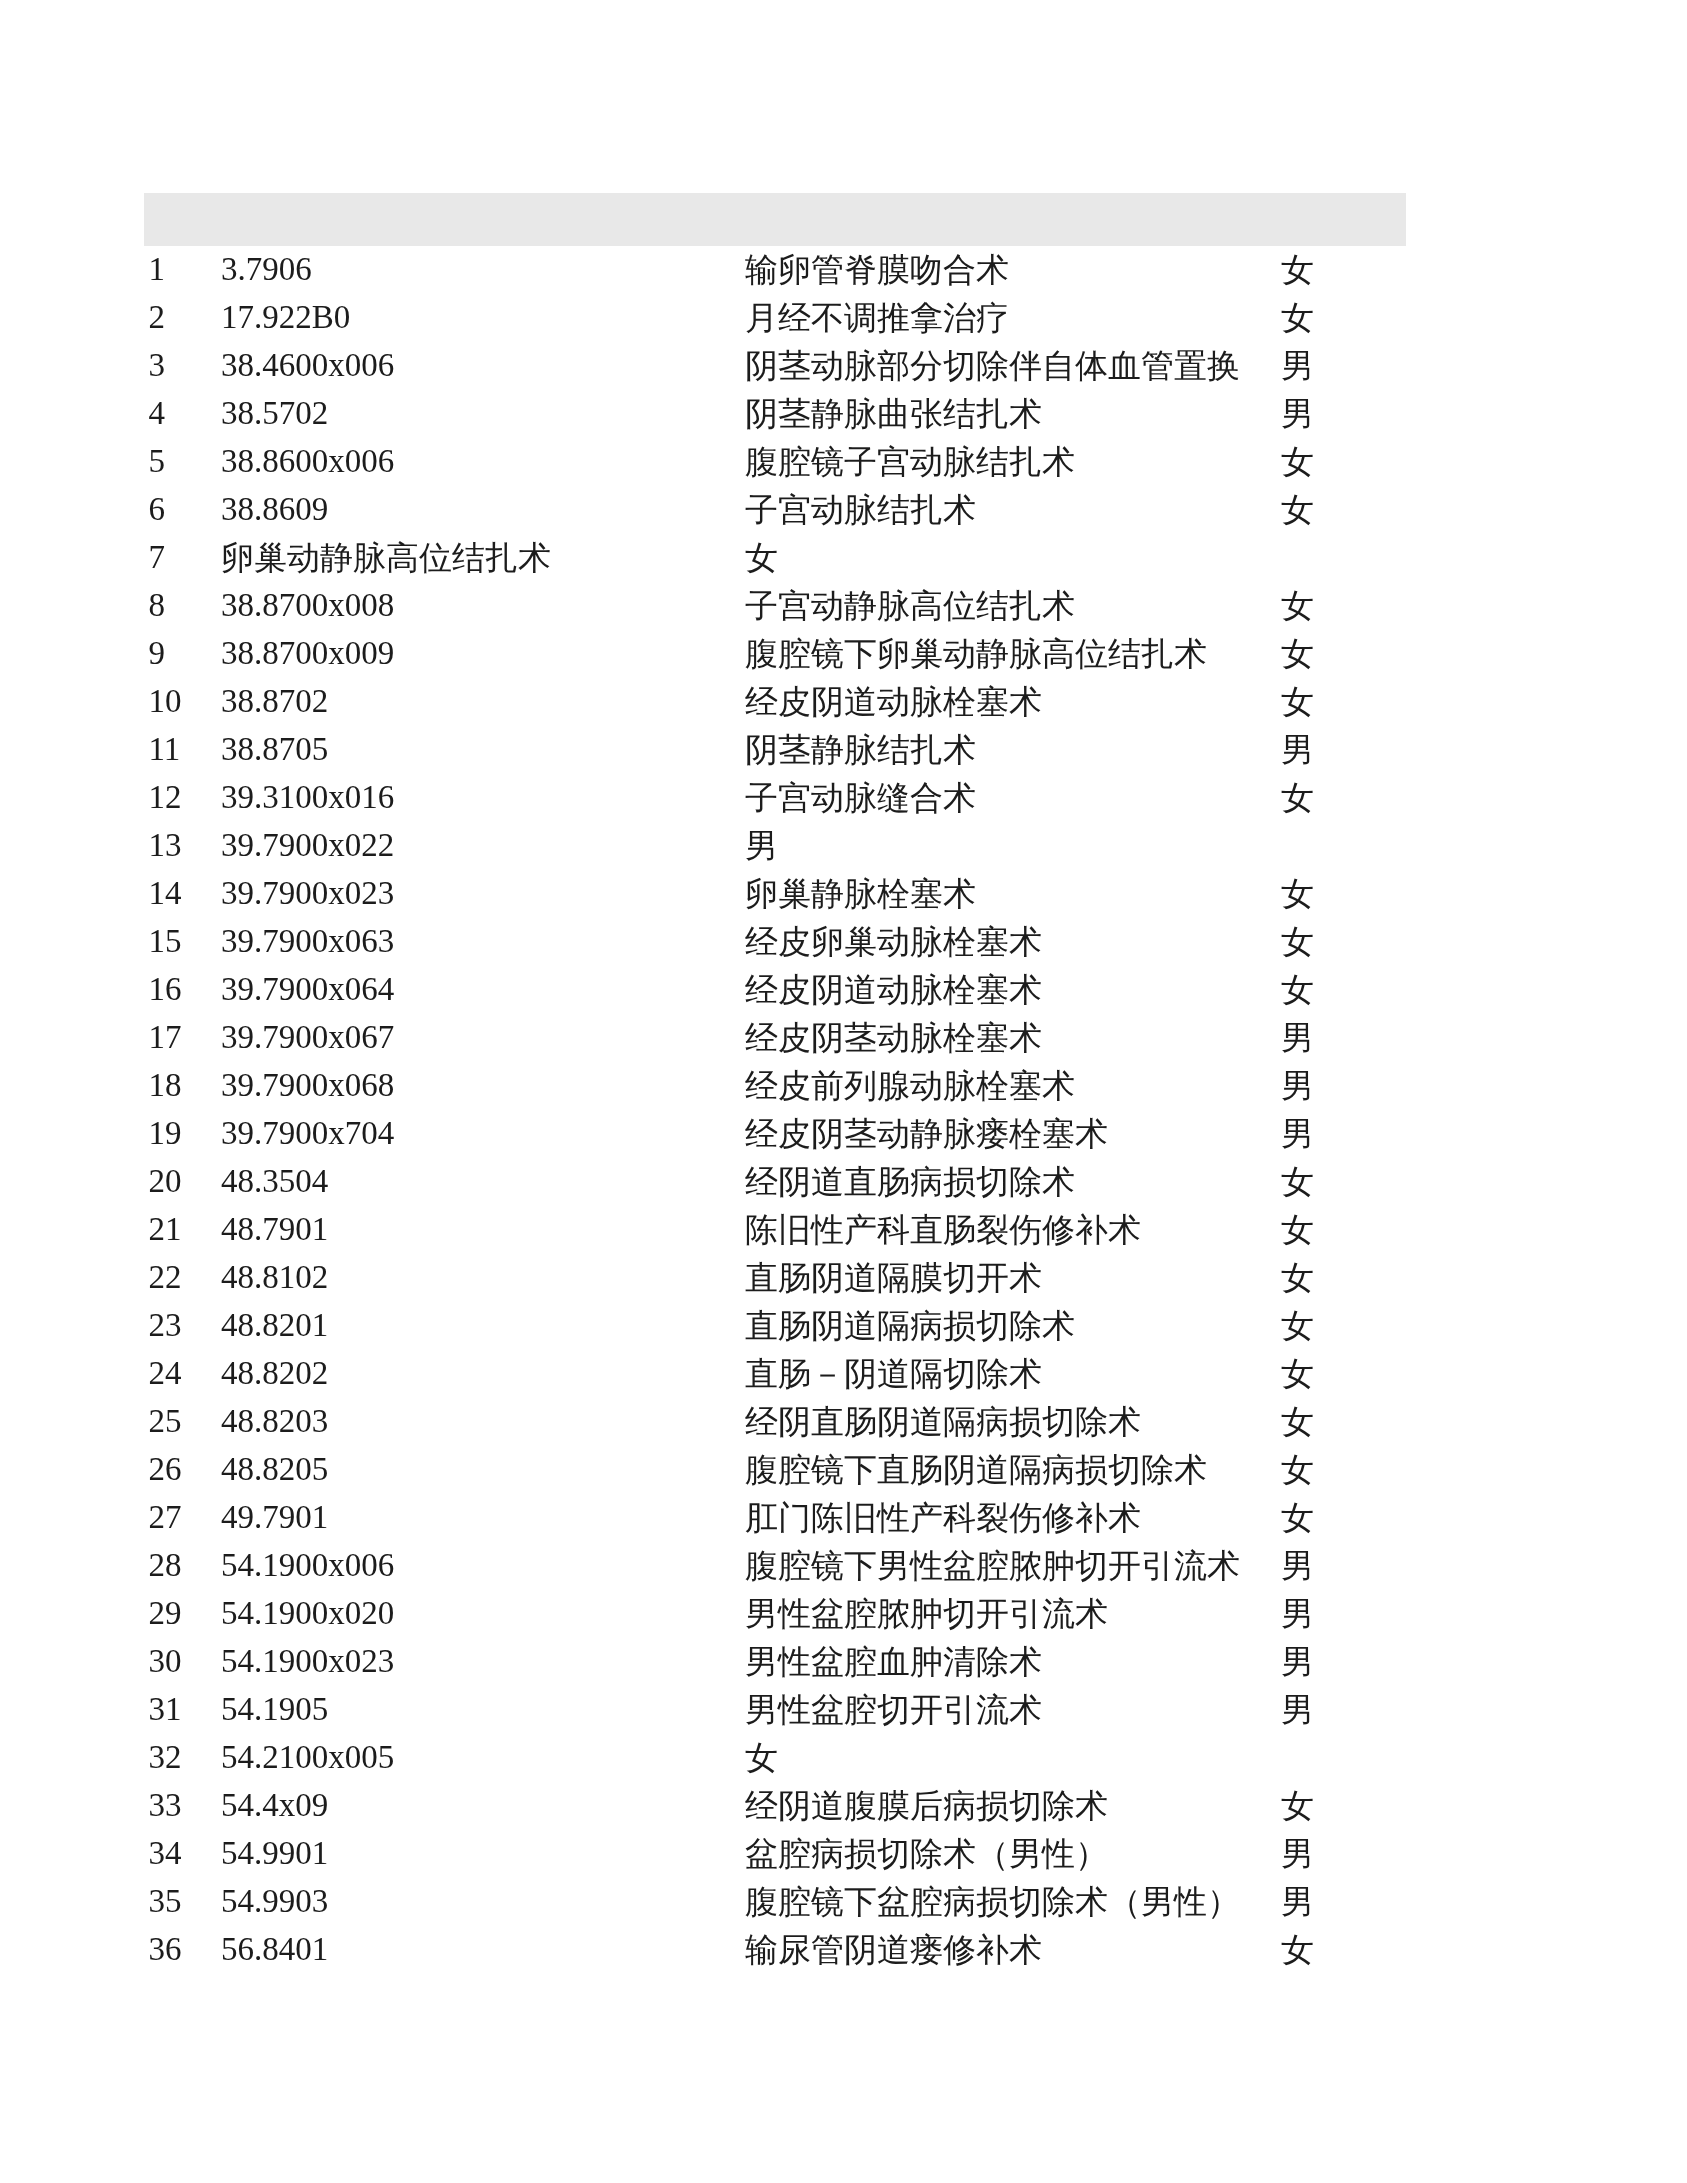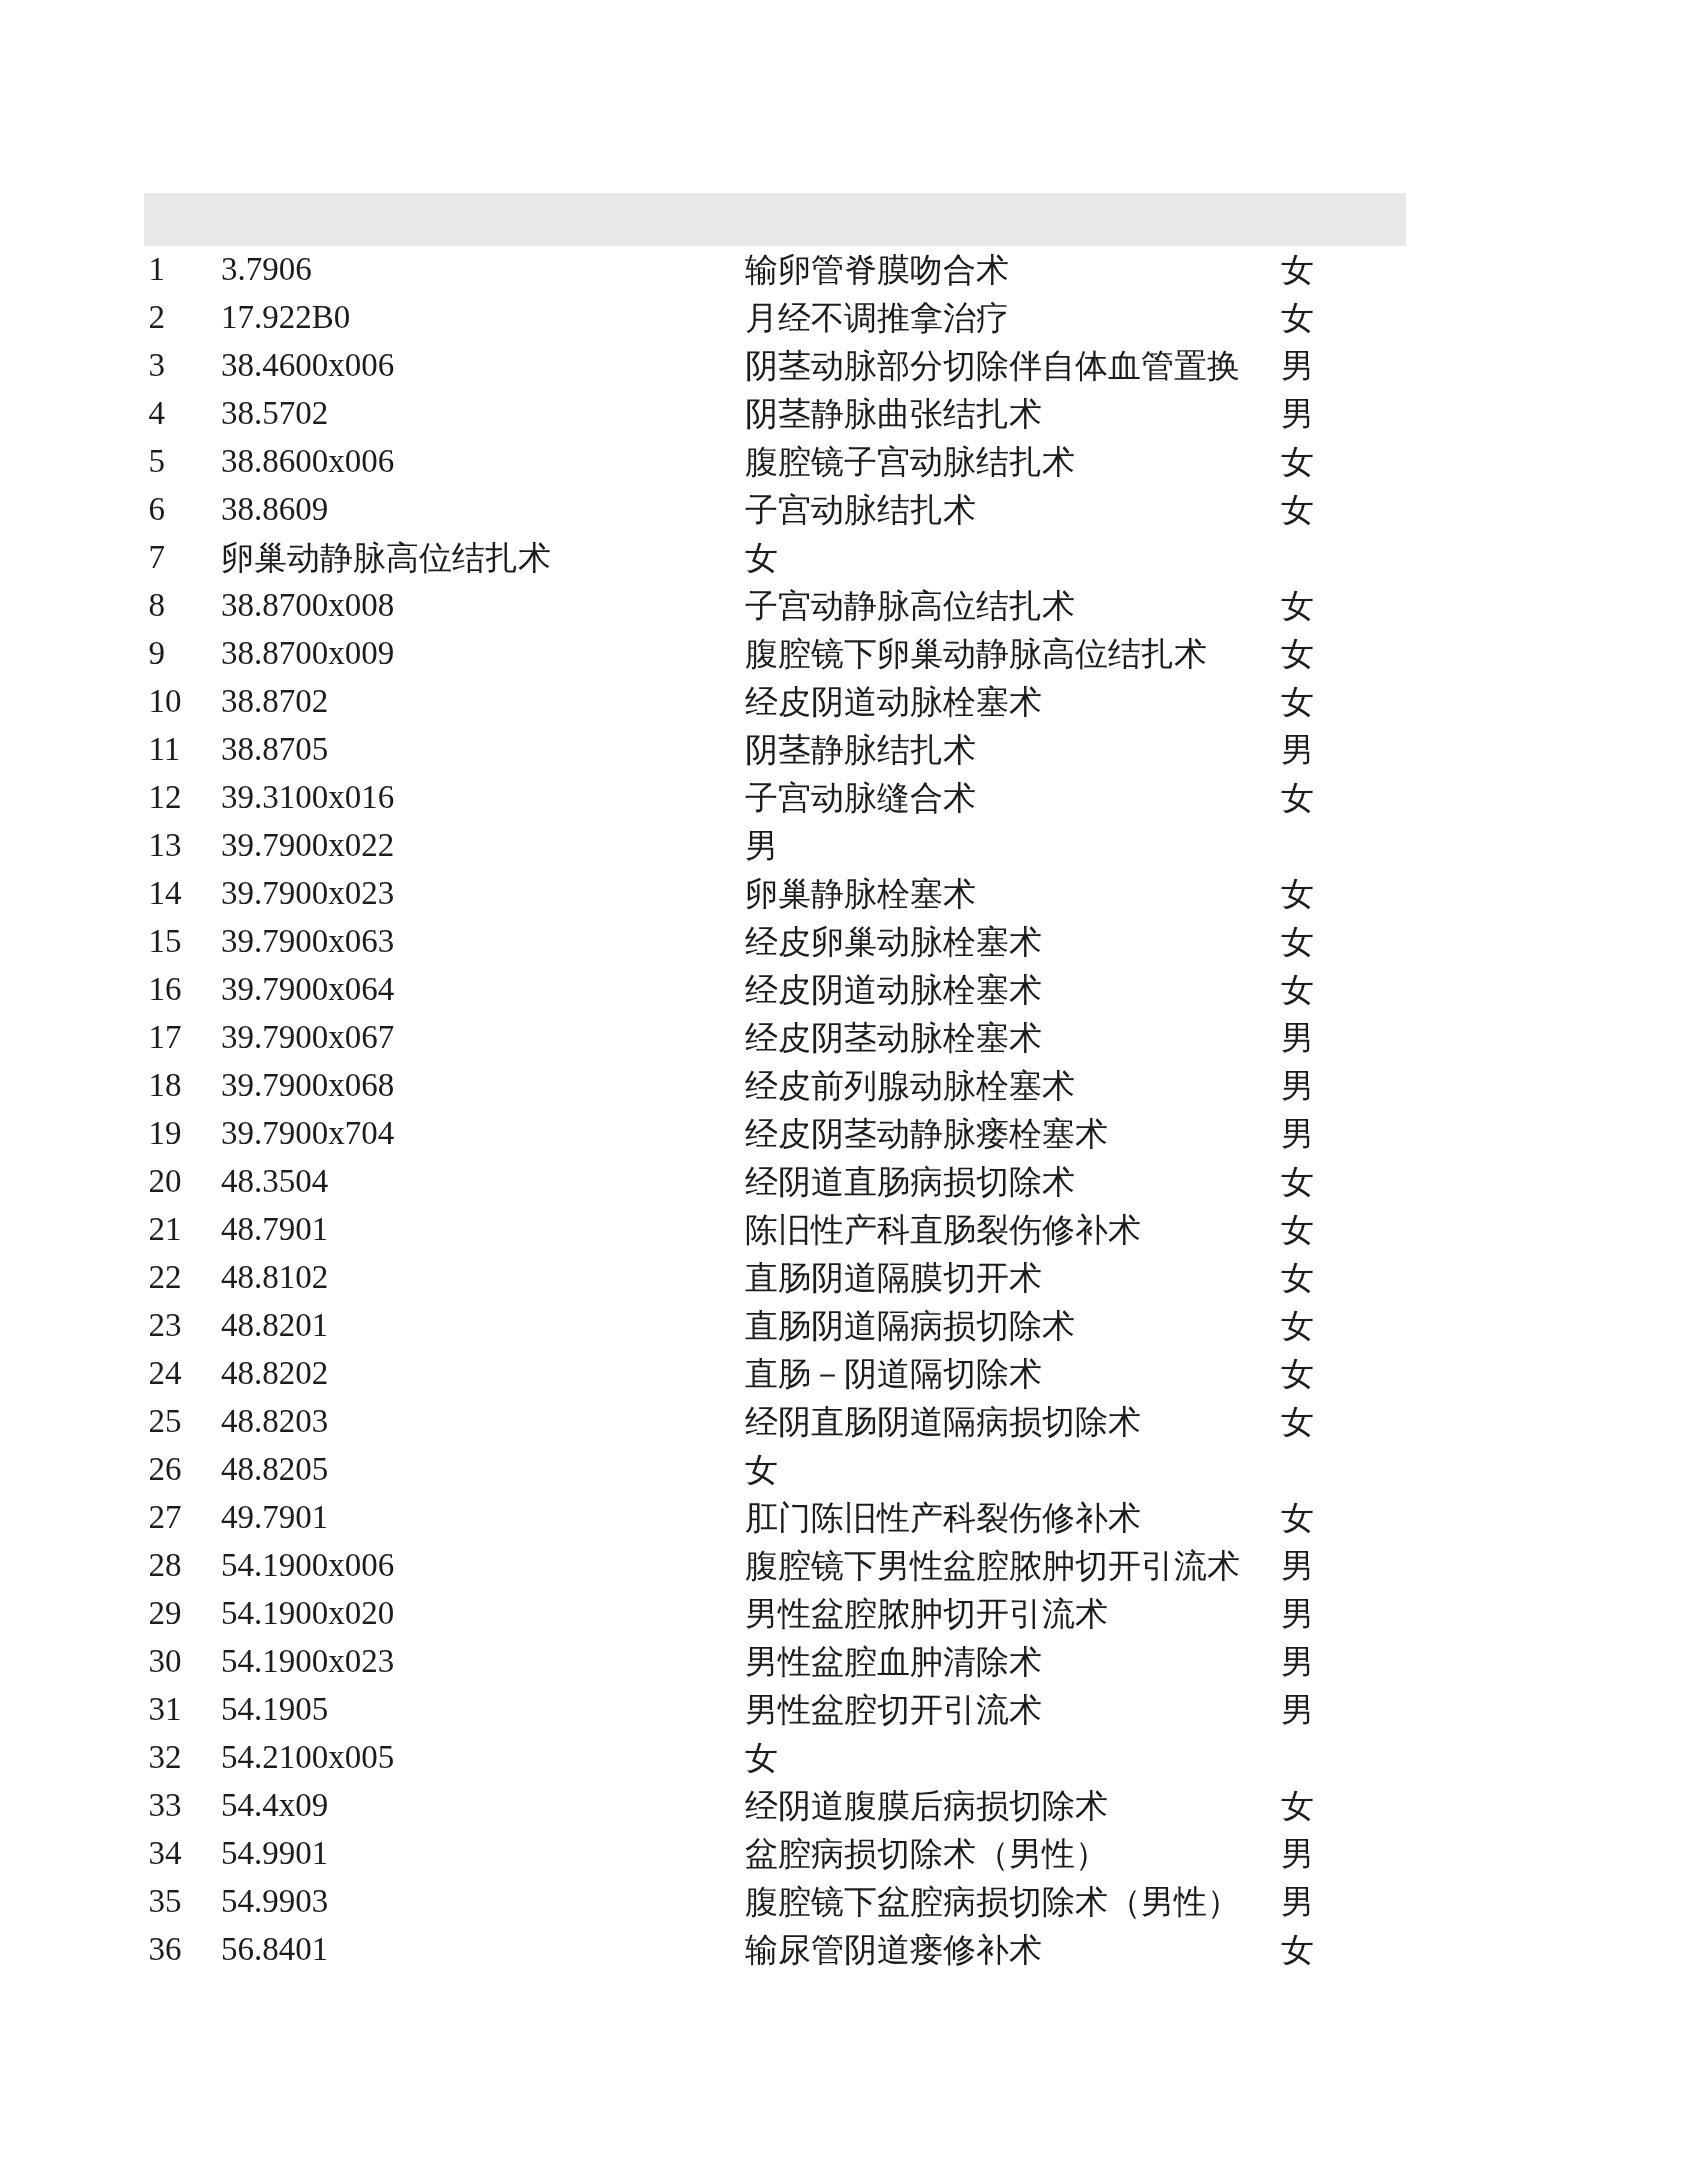--- a/index.html
+++ b/index.html
@@ -252,20 +252,21 @@
       <div class="trow grid-row">
         <div class="cell c-seq">25</div>
         <div class="cell c-code">48.8203</div>
         <div class="cell c-name">经阴直肠阴道隔病损切除术</div>
         <div class="cell c-gender">女</div>
       </div>
 
       <div class="trow grid-row">
         <div class="cell c-seq">26</div>
         <div class="cell c-code">48.8205</div>
+        <div class="cell c-name">腹腔镜下直肠阴道隔病损切除术</div>
         <div class="cell c-gender">女</div>
       </div>
 
       <div class="trow grid-row">
         <div class="cell c-seq">27</div>
         <div class="cell c-code">49.7901</div>
         <div class="cell c-name">肛门陈旧性产科裂伤修补术</div>
         <div class="cell c-gender">女</div>
       </div>
 

